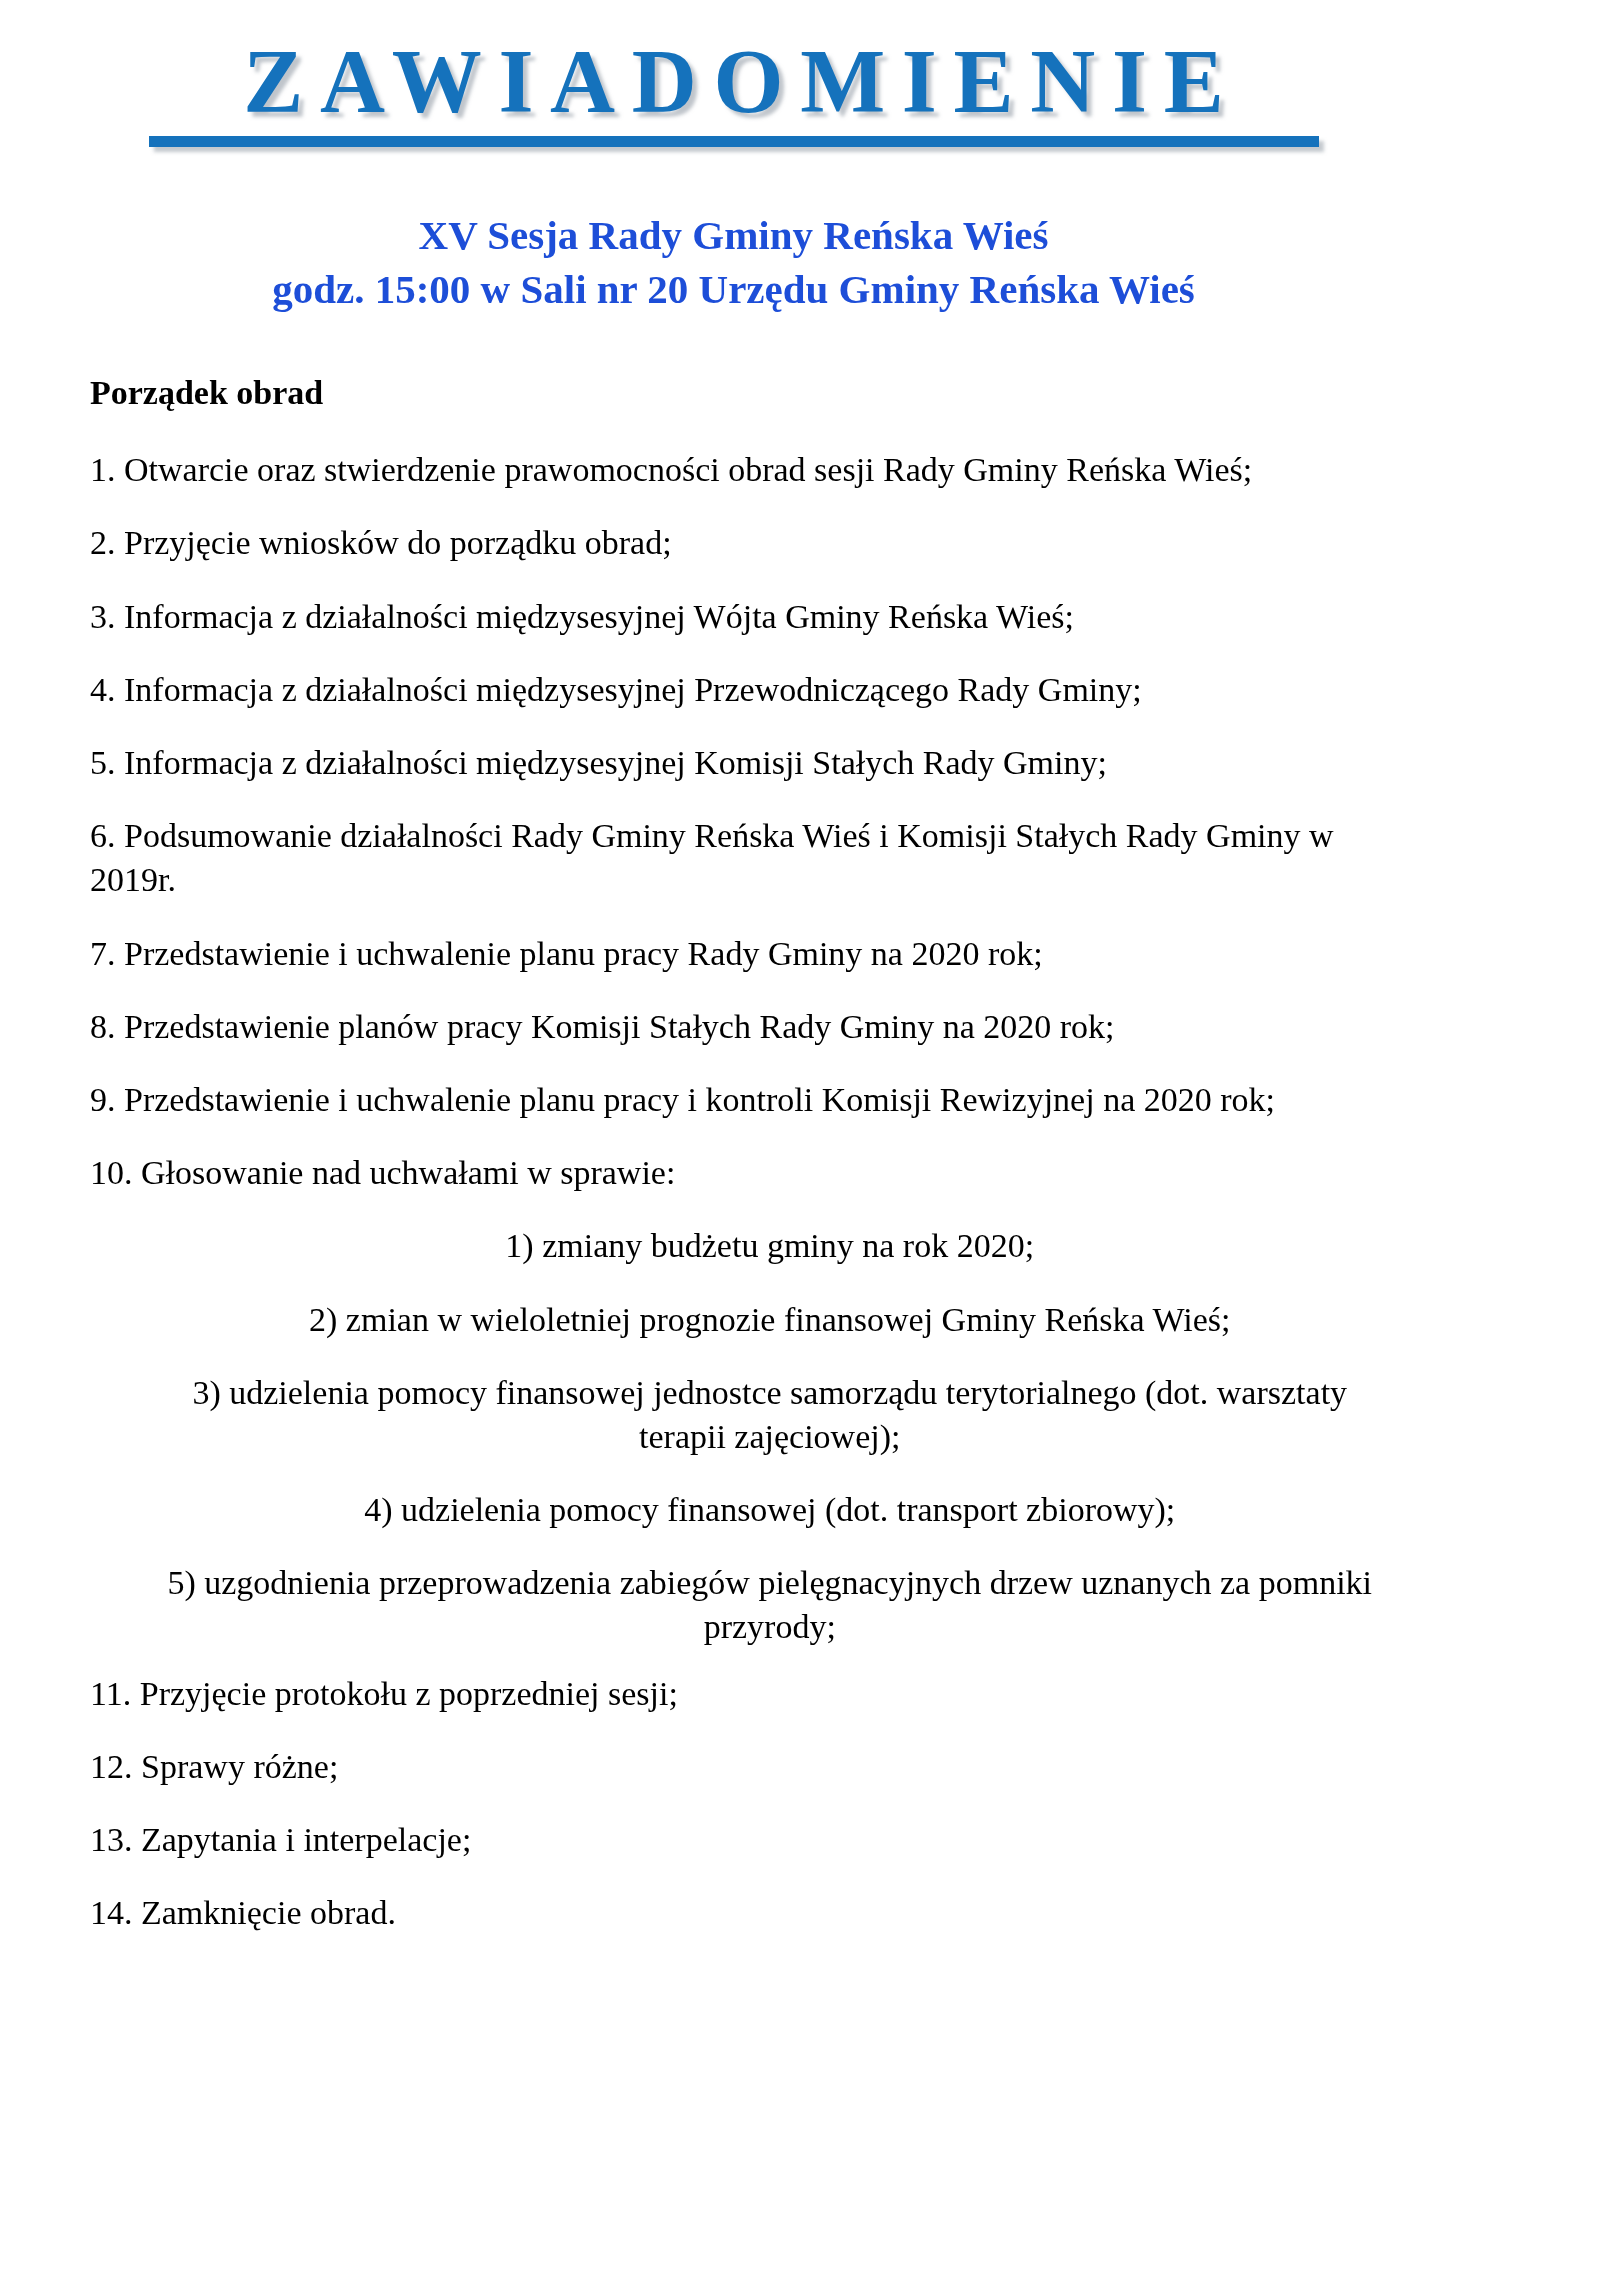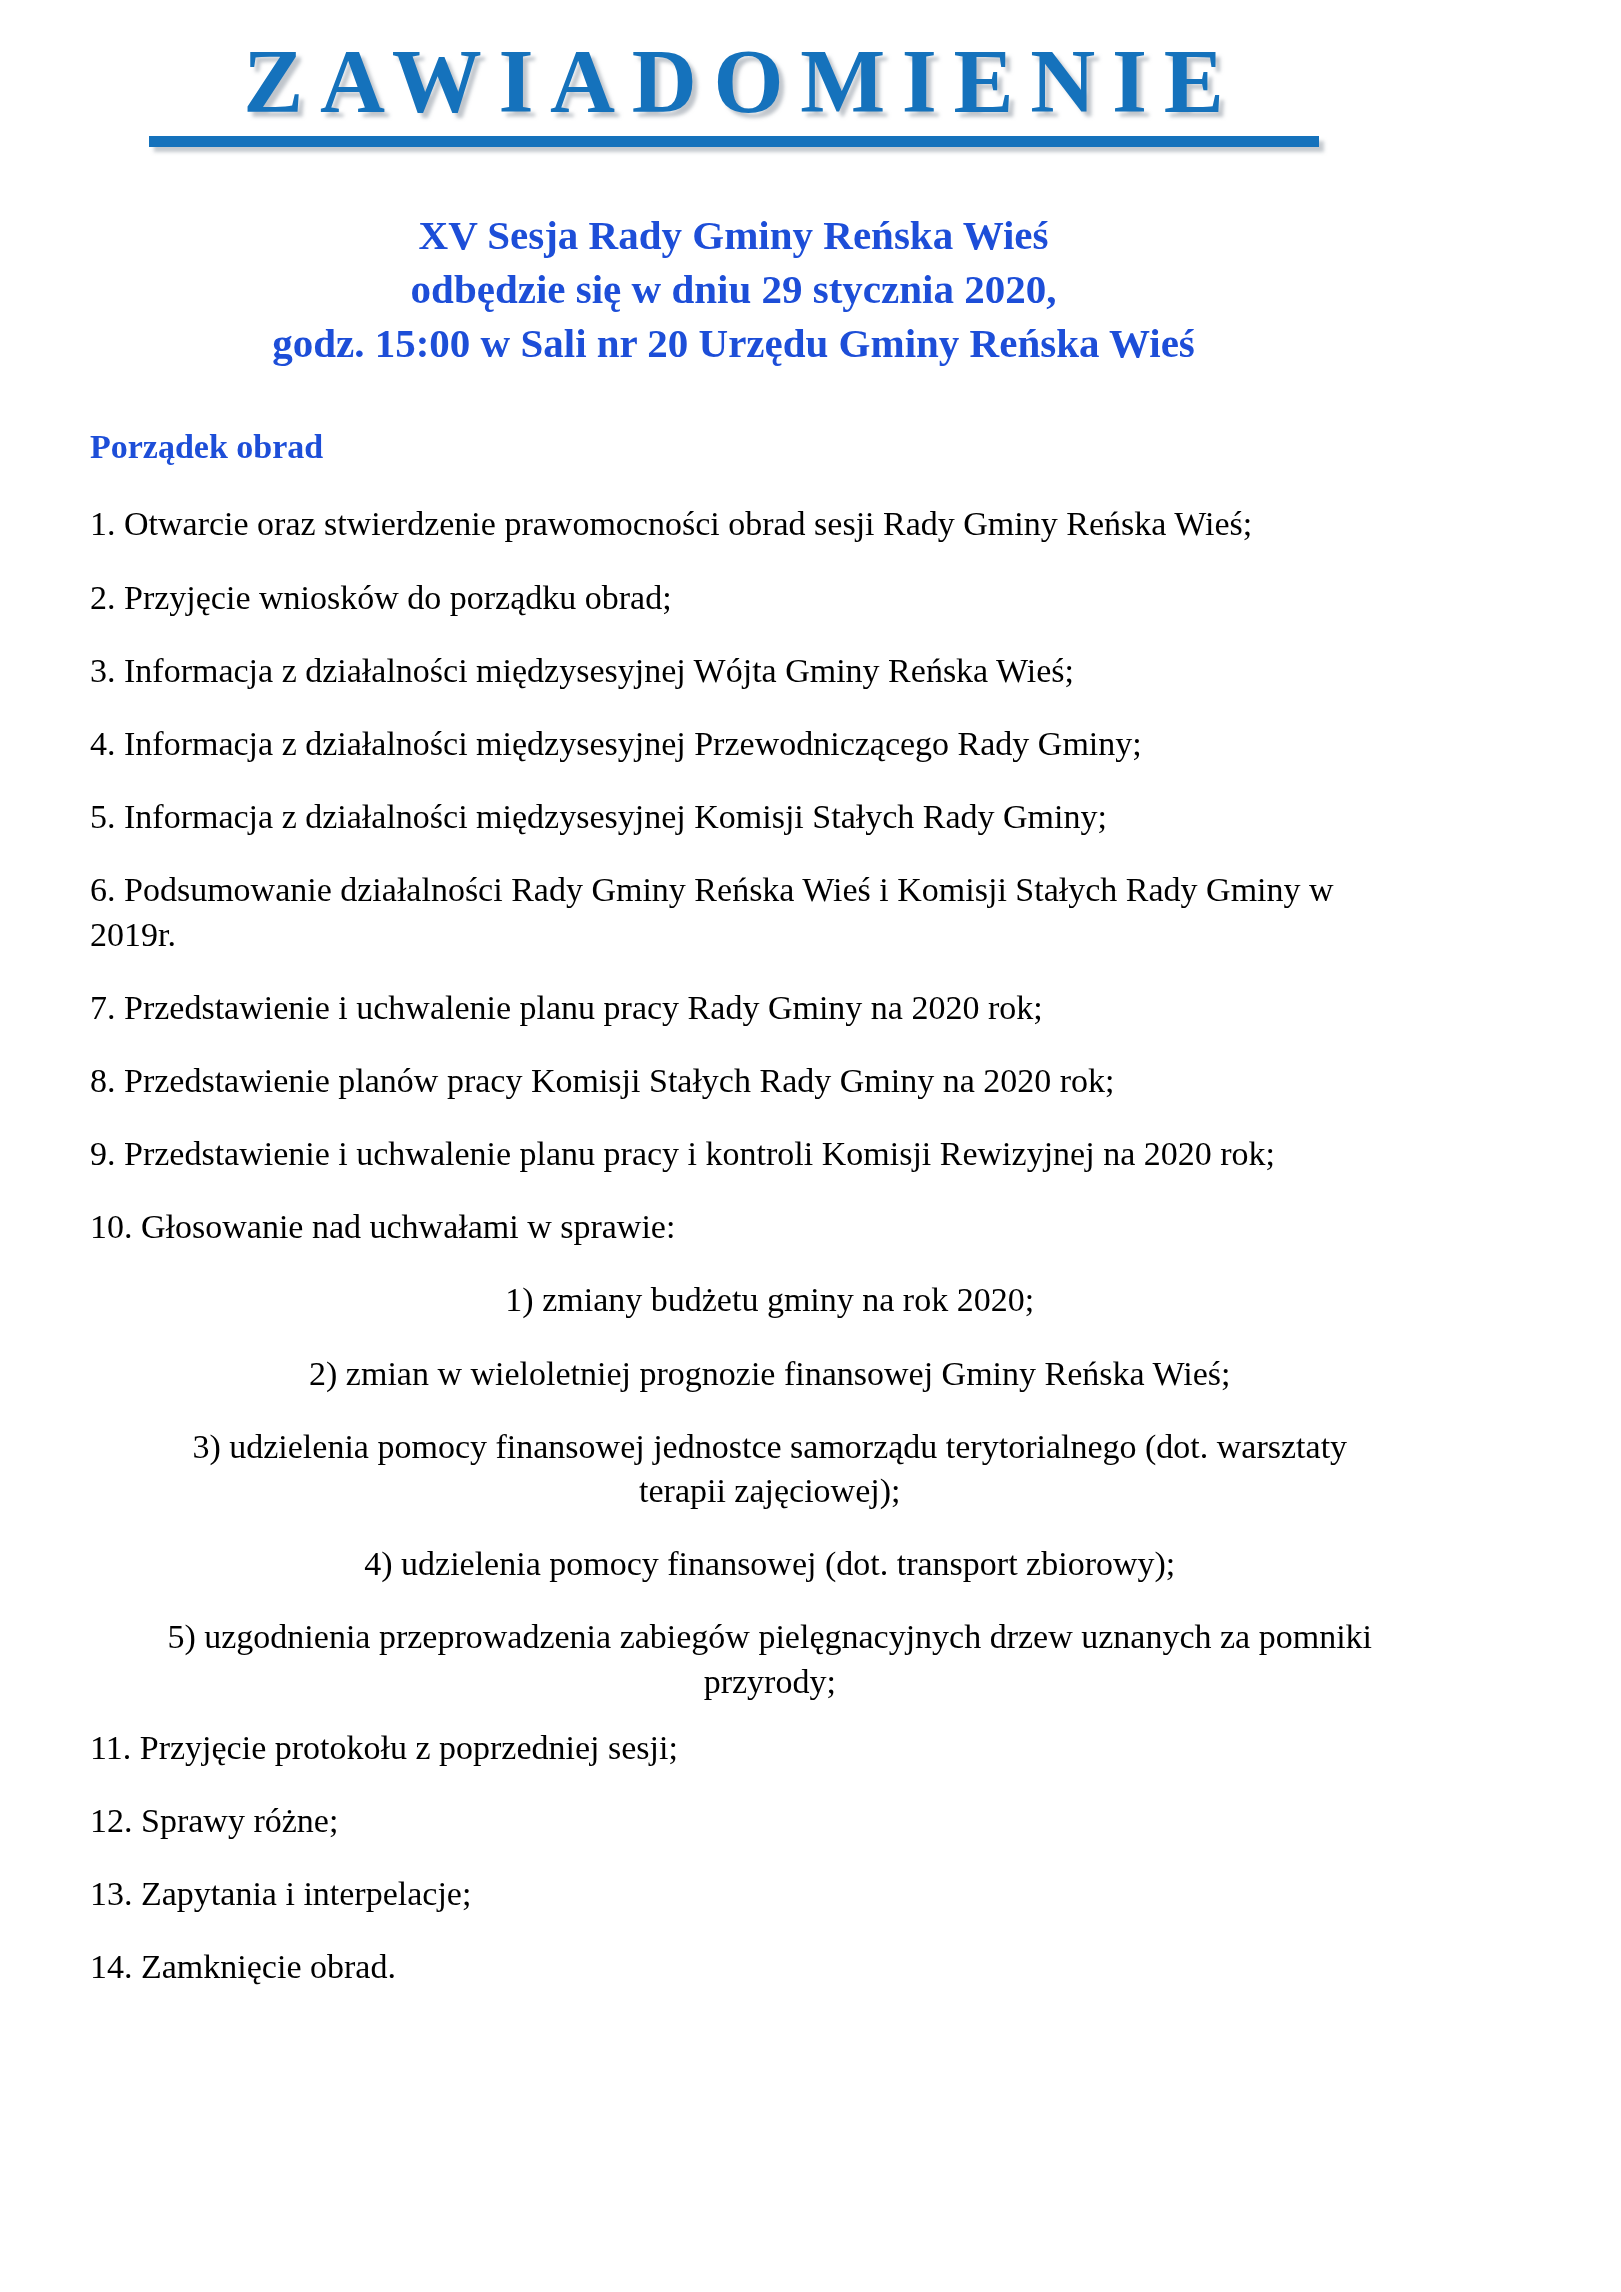--- a/index.html
+++ b/index.html
@@ -79,21 +79,21 @@
     color: #000000;
     font-family: "Liberation Serif", "DejaVu Serif", serif;
     font-size: 34px;
     line-height: 1.30;
   }
 
   .agenda-heading {
     font-weight: bold;
     font-size: 34px;
     margin: 0 0 33px 0;
-    color: #1d4ed8;
+    color: #000000;
   }
 
   .agenda-item {
     margin: 0 0 29px 0;
     color: #000000;
     text-align: left;
   }
 
   .agenda-item.wide {
     padding-right: 3.9px;
@@ -124,21 +124,20 @@
 
   <div class="title-block">
     <div class="doc-title">ZAWIADOMIENIE</div>
     <div class="title-rule-wrap">
       <div class="title-rule"></div>
     </div>
   </div>
 
   <div class="subtitle-block">
     <span class="subtitle-line">XV Sesja Rady Gminy Reńska Wieś</span>
-    <span class="subtitle-line">odbędzie się w dniu 29 stycznia 2020,</span>
     <span class="subtitle-line">godz. 15:00 w Sali nr 20 Urzędu Gminy Reńska Wieś</span>
   </div>
 
   <div class="body-block">
 
     <p class="agenda-heading">Porządek obrad</p>
 
     <p class="agenda-item">1. Otwarcie oraz stwierdzenie prawomocności obrad sesji Rady Gminy Reńska Wieś;</p>
     <p class="agenda-item">2. Przyjęcie wniosków do porządku obrad;</p>
     <p class="agenda-item">3. Informacja z działalności międzysesyjnej Wójta Gminy Reńska Wieś;</p>

